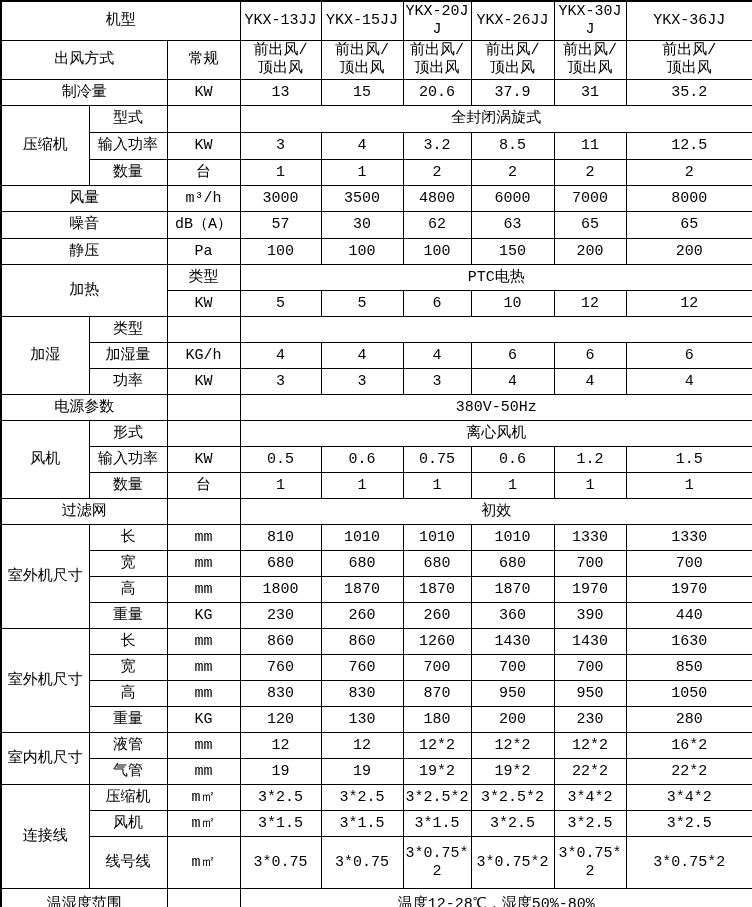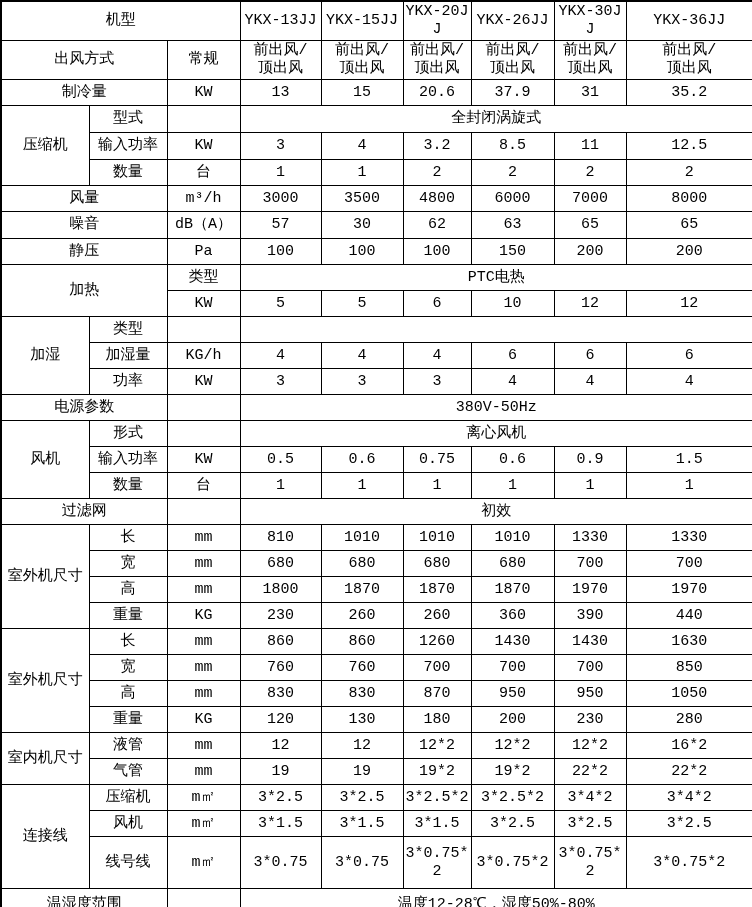--- a/index.html
+++ b/index.html
@@ -202,21 +202,21 @@
   <td></td>
   <td colspan="6">离心风机</td>
 </tr>
 <tr class="h26">
   <td class="lab">输入功率</td>
   <td>KW</td>
   <td>0.5</td>
   <td>0.6</td>
   <td>0.75</td>
   <td>0.6</td>
-  <td>0.9</td>
+  <td>1.2</td>
   <td>1.5</td>
 </tr>
 <tr class="h26">
   <td class="lab">数量</td>
   <td class="lab">台</td>
   <td>1</td>
   <td>1</td>
   <td>1</td>
   <td>1</td>
   <td>1</td>

